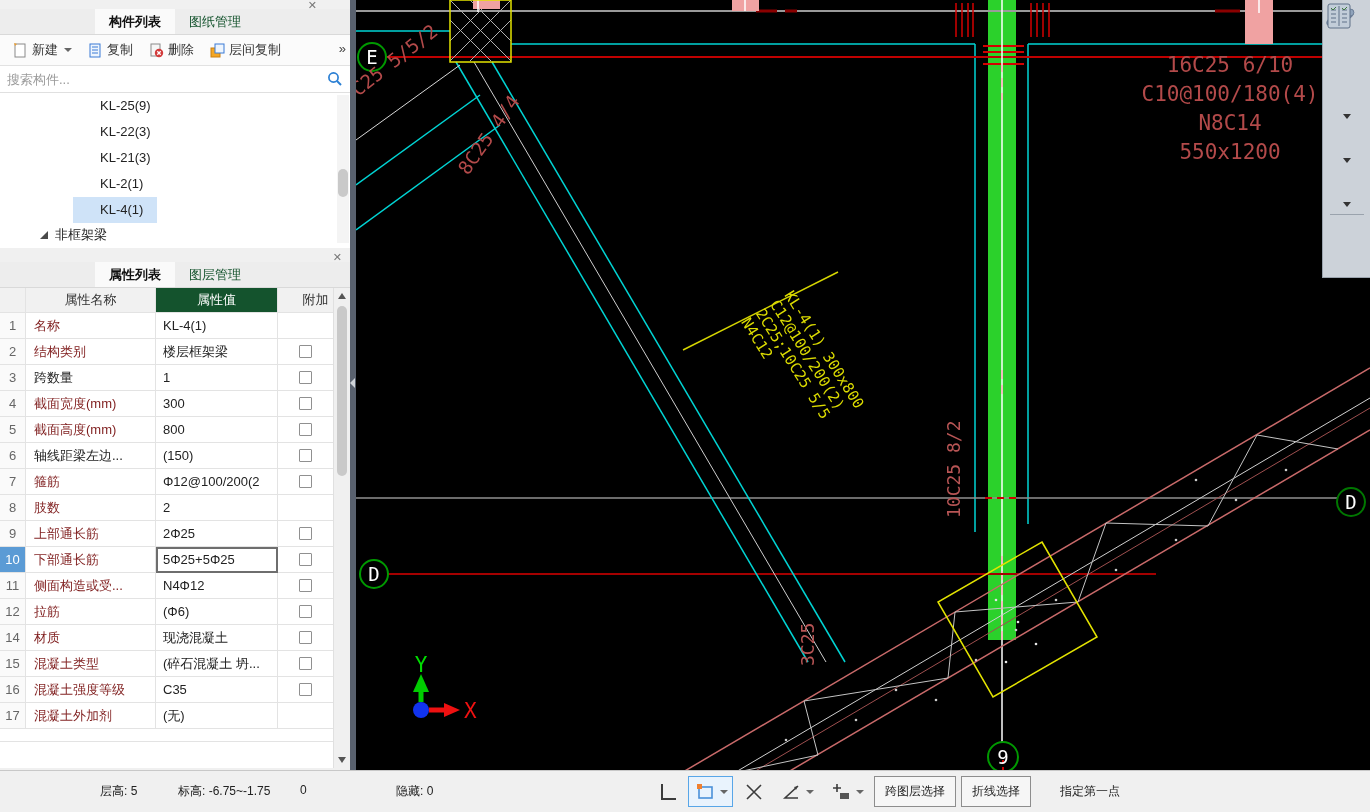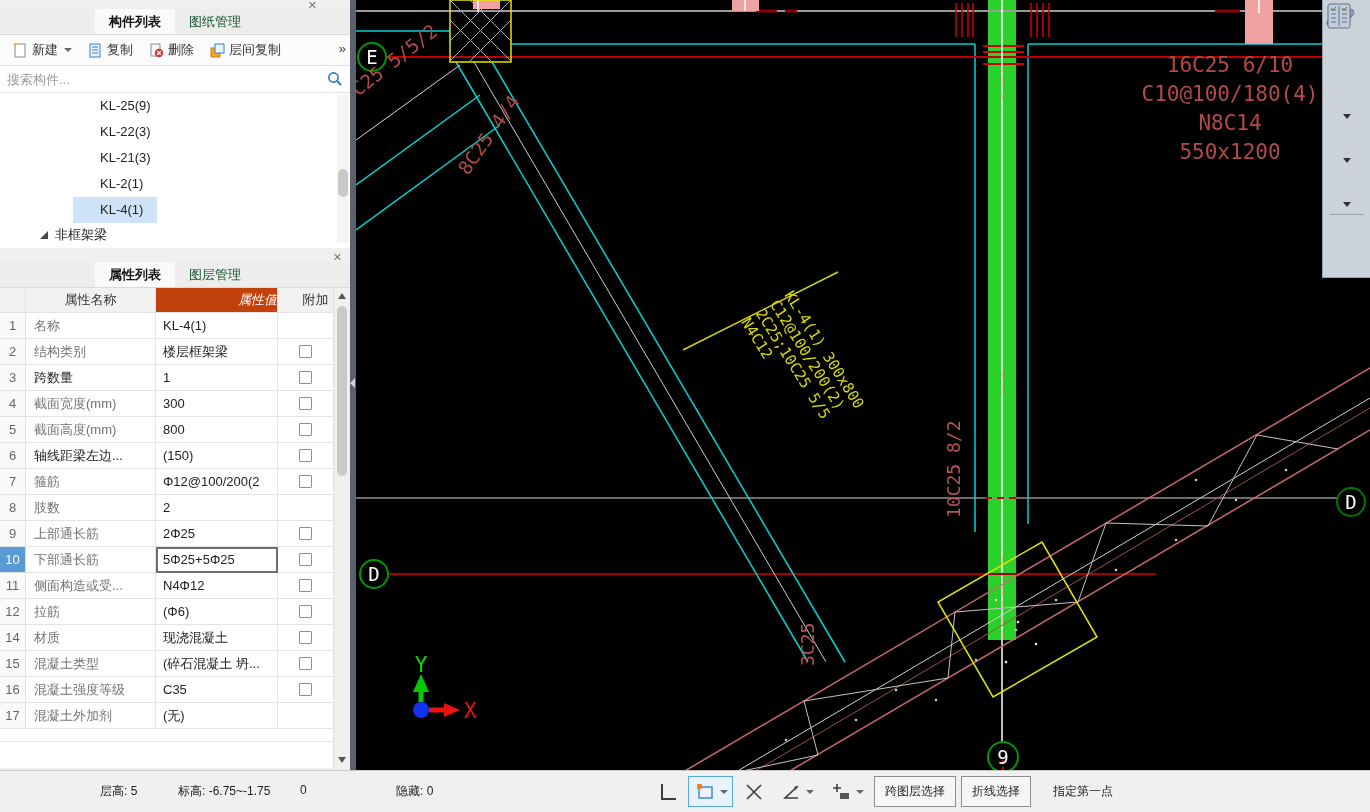--- a/index.html
+++ b/index.html
@@ -46,23 +46,23 @@
   .c-num  { width:26px;  text-align:center; color:#666; background:#fafafa;
             border-right:1px solid #e3e3e3; border-bottom:1px solid #e3e3e3; }
   .c-name { width:130px; padding-left:8px; border-right:1px solid #e3e3e3;
             border-bottom:1px solid #e3e3e3; white-space:nowrap; overflow:hidden; }
   .c-val  { width:122px; padding-left:7px; border-right:1px solid #e3e3e3;
             border-bottom:1px solid #e3e3e3; white-space:nowrap; overflow:hidden; position:relative; }
   .c-ext  { width:55px;  display:flex; align-items:center; justify-content:center;
             border-bottom:1px solid #e3e3e3; }
   .phead .c-num { background:#f1f1f1; }
   .phead .c-name { background:#f1f1f1; text-align:center; padding-left:0; color:#333; }
-  .phead .c-val { background:#c2410c; color:#fff; text-align:right; padding-left:0;font-style:italic; }
+  .phead .c-val { background:#14532d; color:#fff; text-align:center; padding-left:0; }
   .phead .c-ext { background:#f1f1f1; color:#333;padding-left:20px; }
-  .c-name.link { color:#737373; }
+  .c-name.link { color:#7f1d1d; }
   .prow.selected .c-num { background:#5b9bd5; color:#fff; }
   .c-val.editing { outline:2px solid #6e6e6e; outline-offset:-2px; }
   .cbx { width:13px; height:13px; border:1px solid #909090; background:#fff; border-radius:1px; }
   .phantom-row { height:13px; border-bottom:1px solid #e3e3e3; }
   .pscroll { position:absolute; right:0; top:36px; width:17px; height:480px; background:#f0f0f0;
     border-left:1px solid #e0e0e0; }
   .tri-up { width:0;height:0;border-left:4px solid transparent;border-right:4px solid transparent;
     border-bottom:6px solid #555; margin:5px auto 0; }
   .tri-dn { width:0;height:0;border-left:4px solid transparent;border-right:4px solid transparent;
     border-top:6px solid #555; margin:0 auto; position:absolute; bottom:5px; left:4px; }
@@ -93,21 +93,21 @@
   #status-bar { position:absolute; left:0; top:770px; width:1370px; height:42px; background:#f0f0f0;
     border-top:1px solid #c8c8c8; font-size:12px; color:#222; }
   .sb-item { position:absolute; top:12px; white-space:nowrap; }
   #sb-tools { position:absolute; left:652px; top:5px; display:flex; align-items:center; gap:5px; }
   .tool-btn { width:31px; height:31px; display:flex; align-items:center; justify-content:center;
     border:1px solid transparent; }
   .tool-btn.withcaret { width:45px; gap:2px; }
   .tool-btn.active { border:1px solid #58a6e8; background:#e9f3fd; }
   .txt-btn { height:31px; line-height:29px; padding:0 10px; border:1px solid #8d8d8d;
     background:#f6f6f6; }
-  .sb-prompt { margin-left:17px; line-height:31px; }
+  .sb-prompt { margin-left:24px; line-height:31px; }
 </style>
 </head>
 <body>
 
 <div id="left-panel">
 
   <div class="panel-top">
     <div class="top-strip">
         <span class="close-x" style="right:33px; top:-1px;">✕</span>
       </div>

